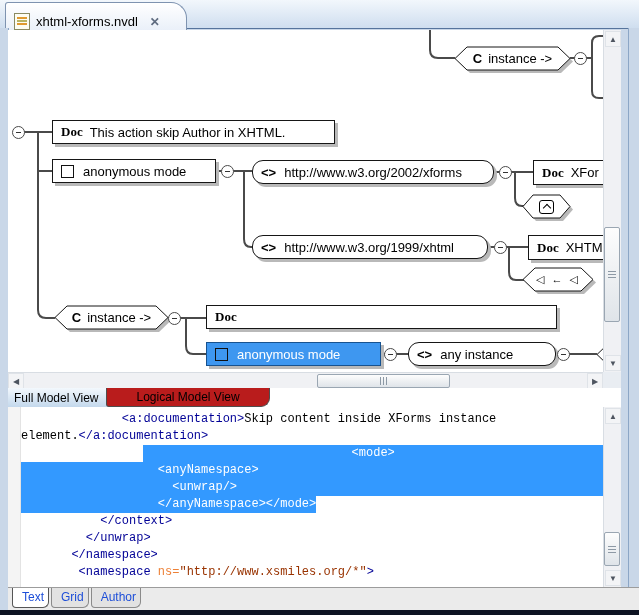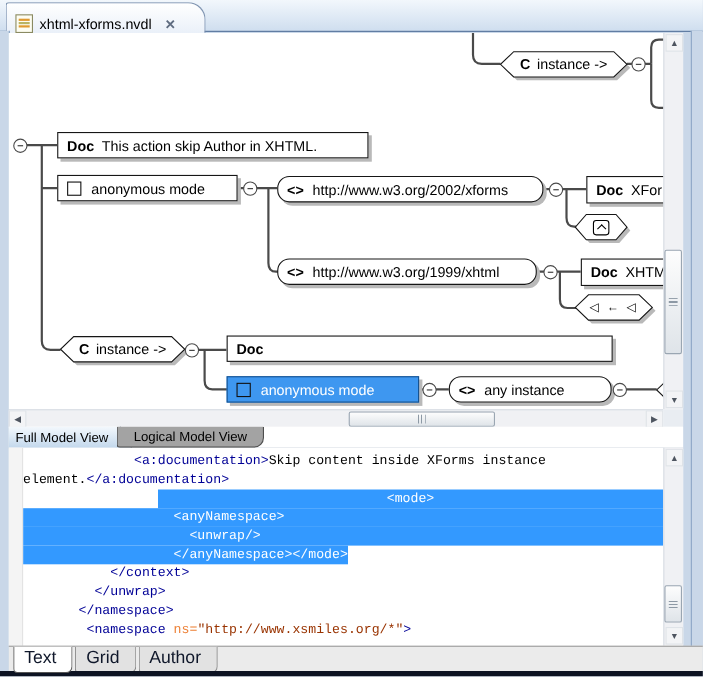--- a/index.html
+++ b/index.html
@@ -19,21 +19,21 @@
   .etab-close{margin-left:12px;font-size:12px;font-weight:bold;color:#5f6c80;cursor:default;}
 
   .content{position:absolute;left:8px;right:18px;top:30px;bottom:5px;background:#fff;}
 
   
   .row-top{position:absolute;left:0;right:0;top:0;height:342px;}
   .canvas{position:absolute;left:0;top:0;width:603px;height:342px;background:#fff;overflow:hidden;font-size:13px;}
   .wires{position:absolute;left:0;top:0;}
   .nbox{position:absolute;background:#fff;border:1px solid #161616;box-shadow:3px 3px 0 #b9b9b9;display:flex;align-items:center;padding:0 8px;white-space:nowrap;box-sizing:border-box;}
   .nsbox{border-radius:11px;}
-  .nbox b{margin-right:7px;}
+  .nbox b{margin-right:7px;font-family:Liberation Serif, serif;}
   .glyph-ns{font-weight:bold;margin-right:8px;letter-spacing:0px;}
   .cb{width:11px;height:11px;border:1px solid #111;margin-right:9px;flex:none;}
   .mode-sel{background:var(--nodesel);color:#fff;border-color:#17528f;}
   .hex{position:absolute;}
   .hex svg{position:absolute;left:0;top:0;overflow:visible;}
   .hex .hx-label{position:absolute;left:0;top:0;right:0;bottom:0;display:flex;align-items:center;justify-content:center;white-space:nowrap;}
   .hx-label b{margin-right:6px;}
   .ccirc{position:absolute;width:11px;height:11px;border:1px solid #4a4a4a;border-radius:50%;background:#fff;display:flex;align-items:center;justify-content:center;}
   .ccirc .minus{width:5px;height:1px;background:#333;}
   .sqicon{width:13px;height:12px;border:1px solid #000;border-radius:3px;display:flex;align-items:center;justify-content:center;}
@@ -48,40 +48,40 @@
   .sb-thumb{position:absolute;background:linear-gradient(#fdfdfd,#dfe4e9);border:1px solid #9aa6b2;border-radius:2px;box-sizing:border-box;display:flex;align-items:center;justify-content:center;}
   .grip-v{width:8px;height:7px;background:repeating-linear-gradient(#8d99a5 0 1px,transparent 1px 3px);}
   .grip-h{width:7px;height:8px;background:repeating-linear-gradient(90deg,#8d99a5 0 1px,transparent 1px 3px);}
   .corner{position:absolute;right:-18px;bottom:0;width:18px;height:16px;background:#e9edf2;}
 
   
   .mtabs{position:absolute;left:0;right:0;top:358px;height:19px;background:#fff;display:flex;align-items:stretch;border-bottom:1px solid #9aa7b8;}
   .mtab{font-size:12px;display:flex;align-items:center;padding:0 10px;position:relative;}
   .mtab-unsel{background:linear-gradient(#f3f8fd,#c3d8ec);color:#000;padding-left:6px;align-items:center;}
   .mtab-unsel::after{content:"";position:absolute;right:-7px;top:0;width:14px;height:100%;background:linear-gradient(#f3f8fd,#c3d8ec);transform:skewX(28deg);border-right:1px solid #5c6b7e;}
-  .mtab-sel{background:#a3a3a3;border:1px solid #4e4e4e;border-top:none;border-radius:0 0 9px 3px;margin-left:-2px;z-index:2;padding:0 14px;justify-content:flex-end;}
+  .mtab-sel{background:#b91c1c;border:1px solid #4e4e4e;border-top:none;border-radius:0 0 9px 3px;margin-left:-2px;z-index:2;padding:0 29px;justify-content:flex-end;}
 
   
   .code-row{position:absolute;left:0;right:0;top:377px;height:180px;background:#fff;}
   .ruler{position:absolute;left:0;top:0;bottom:0;width:12px;background:#f4f4f4;border-right:1px solid #e3e3e3;}
   .codearea{position:absolute;left:13px;top:0;right:18px;bottom:0;overflow:hidden;}
   .code{margin:0;padding:4px 0 0 0;font-family:"Liberation Mono","DejaVu Sans Mono",monospace;font-size:12px;line-height:17px;white-space:pre;color:#000;}
   .cl{height:17px;}
   .tag{color:var(--tag);}
   .plain{color:#000;}
   .attr{color:var(--attrname);}
   .val{color:var(--attrval);}
   .seltext{color:#fff;}
   .sel-full{background:var(--sel);}
   .sel-from{background:linear-gradient(to right,transparent 0 17ch,var(--sel) 17ch 100%);text-align:center;}
   .sel-to{background:linear-gradient(to right,var(--sel) 0 41ch,transparent 41ch 100%);}
 
   
   .stabs{position:absolute;left:0;right:-18px;top:557px;height:23px;background:#ebebeb;border-top:1px solid #9c9c9c;display:flex;align-items:flex-start;padding-left:4px;}
-  .stab{font-size:16px;padding:2px 14px 3px 9px;border:1px solid #8a8a8a;border-top:none;border-radius:0 0 6px 4px;margin-right:2px;background:#e2e2e2;color:#0f172a;}
+  .stab{font-size:12px;padding:2px 4px 3px 9px;border:1px solid #8a8a8a;border-top:none;border-radius:0 0 6px 4px;margin-right:2px;background:#e2e2e2;color:#1d4ed8;}
   .stab-sel{background:#fff;border-color:#555;position:relative;z-index:2;}
 </style>
 </head>
 <body>
 
 <div class="window">
 
   <div class="tabbar">
     <div class="etab">
       <span class="ficon">

